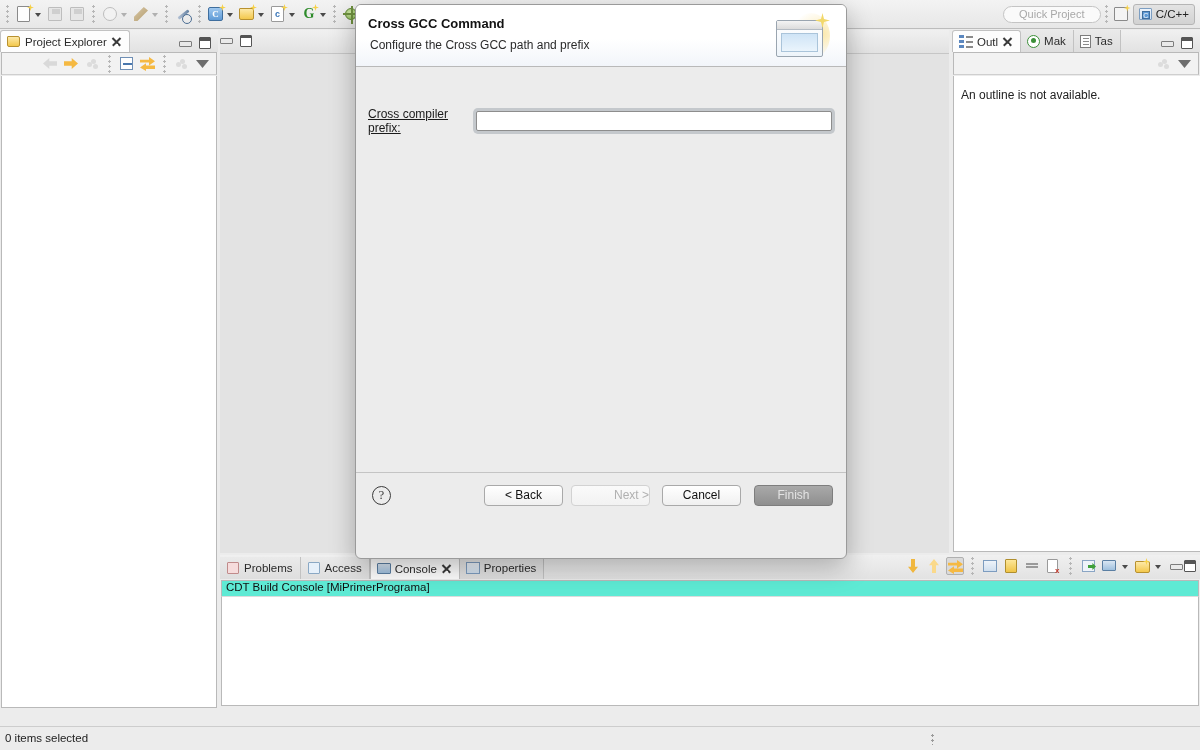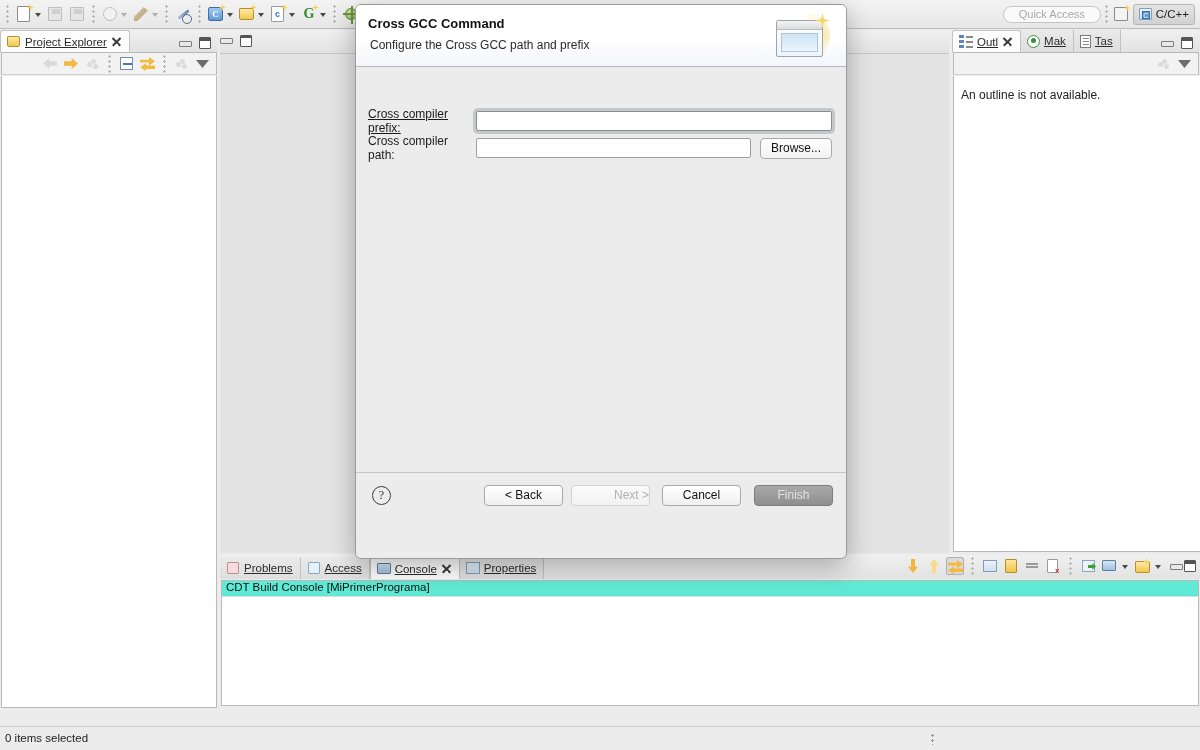--- a/index.html
+++ b/index.html
@@ -102,21 +102,20 @@
   .panel { position: absolute; background: #fff; border: 1px solid #b9b9b9; }
   .panel-head {
     height: 22px; background: linear-gradient(180deg,#f0f0f0,#e2e2e2);
     display: flex; align-items: flex-end; position: relative;
   }
   .vtab {
     height: 22px; display:flex; align-items:center; gap:4px;
     padding: 0 7px 0 6px; font-size: 11.5px; color:#2b2b2b;
     border-right:1px solid #c2c2c2;
     background: linear-gradient(180deg,#eaeaea,#dedede);
-    text-decoration: underline;
   }
   .vtab.active {
     background: #fdfdfd;
     border-top: 1px solid #c2c2c2;
     border-left: 1px solid #c2c2c2;
     border-top-left-radius: 3px; border-top-right-radius: 3px;
     border-right: 1px solid #c2c2c2;
     font-weight: normal;
   }
   .tab-close {
@@ -402,21 +401,21 @@
       <span class="tb-arrow"></span>
     </div>
     <div class="tb-item">
       <span class="tb-ico">
         <span class="ic-circ-green open"></span>
           <span class="ic-play"></span>
       </span>
     </div>
 
     <div class="qa-wrap">
-      <div class="qa-box">Quick Access</div>
+      <div class="qa-box">Quick Project</div>
       <div class="tb-sep"></div>
       <span class="persp-open">
         <span class="ic-doc"></span>
           <span class="ic-star"></span>
       </span>
       <div class="persp-btn">
         <span class="persp-ic">
           <span class="b1"></span>
             <span class="b2">C</span>
         </span>
@@ -631,25 +630,20 @@
       </div>
     </div>
 
     <div id="dlg-content">
 
       <div class="frow" style="left:12px; top:12px; width:466px;">
         <span class="flabel" style="width:108px;text-decoration:underline;">Cross compiler prefix:</span>
         <input class="finput focused" style="width: 356px;" value="">
       </div>
 
-      <div class="frow" style="left:12px; top:39px; width:466px;">
-        <span class="flabel" style="width:108px;">Cross compiler path:</span>
-        <input class="finput" style="width: 275px;" value="">
-        <span class="browse-btn" style="margin-left:9px;">Browse...</span>
-      </div>
 
       <div id="dlg-footer">
         <span class="help-ic">?</span>
         <span class="dbtn" style="left:128px;">&lt; Back</span>
         <span class="dbtn disabled" style="left:215px;">Next &gt;</span>
         <span class="dbtn" style="left:306px;">Cancel</span>
         <span class="dbtn default" style="left:398px;">Finish</span>
       </div>
     </div>
   </div>

